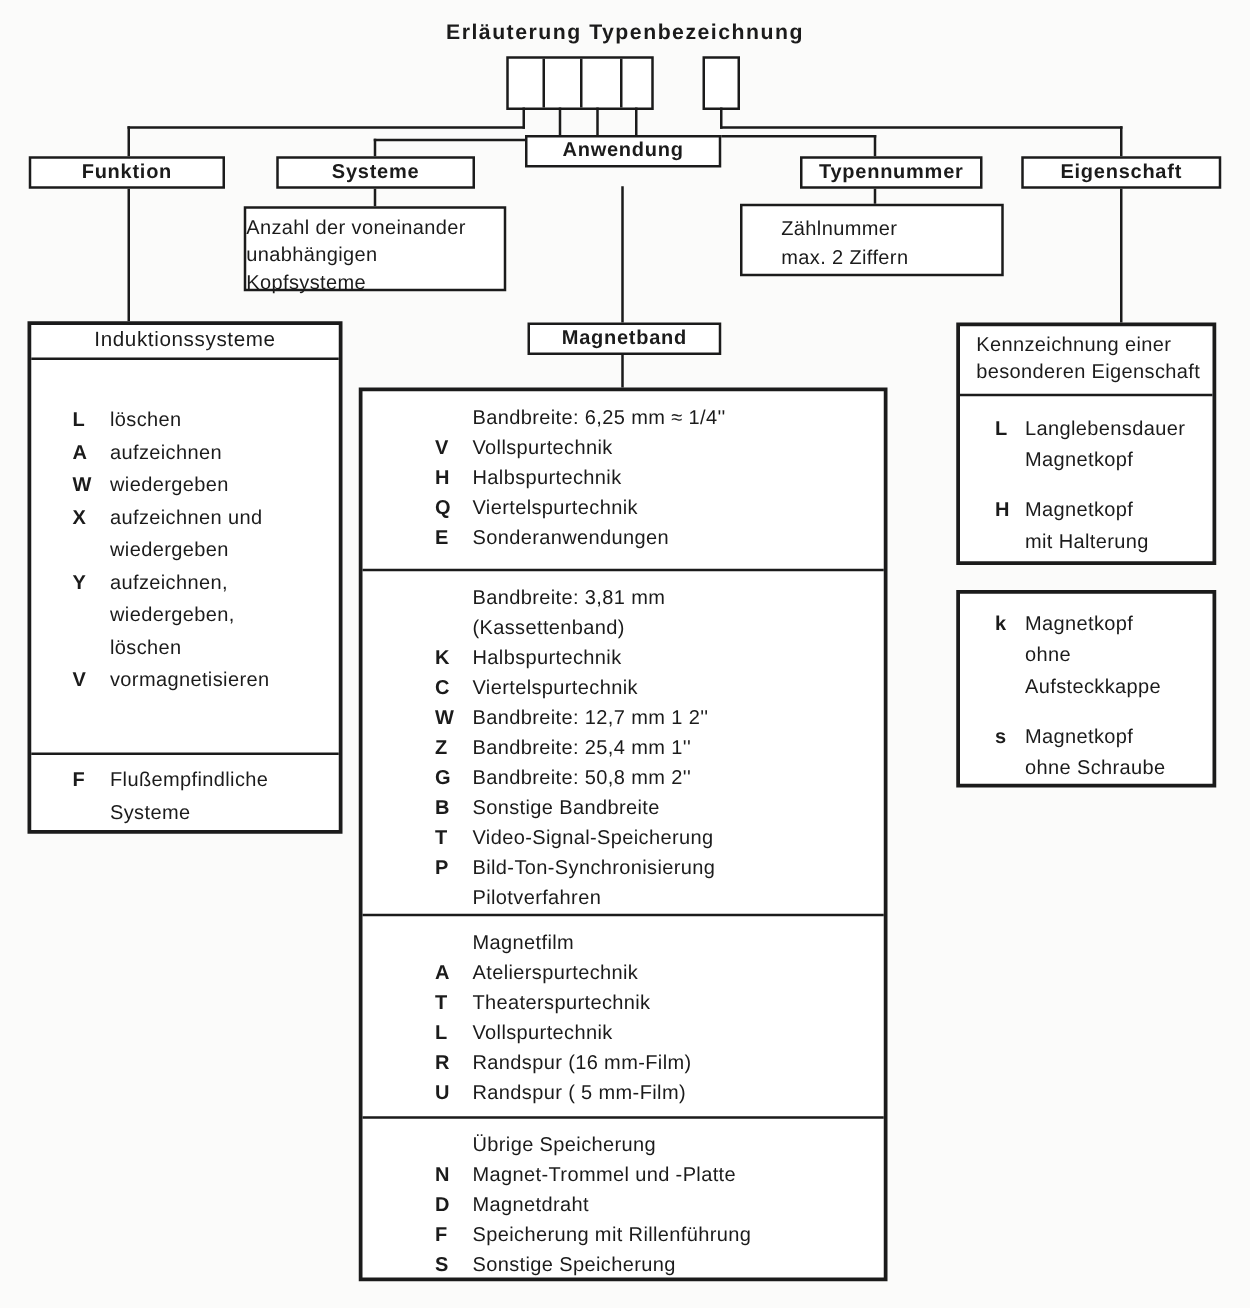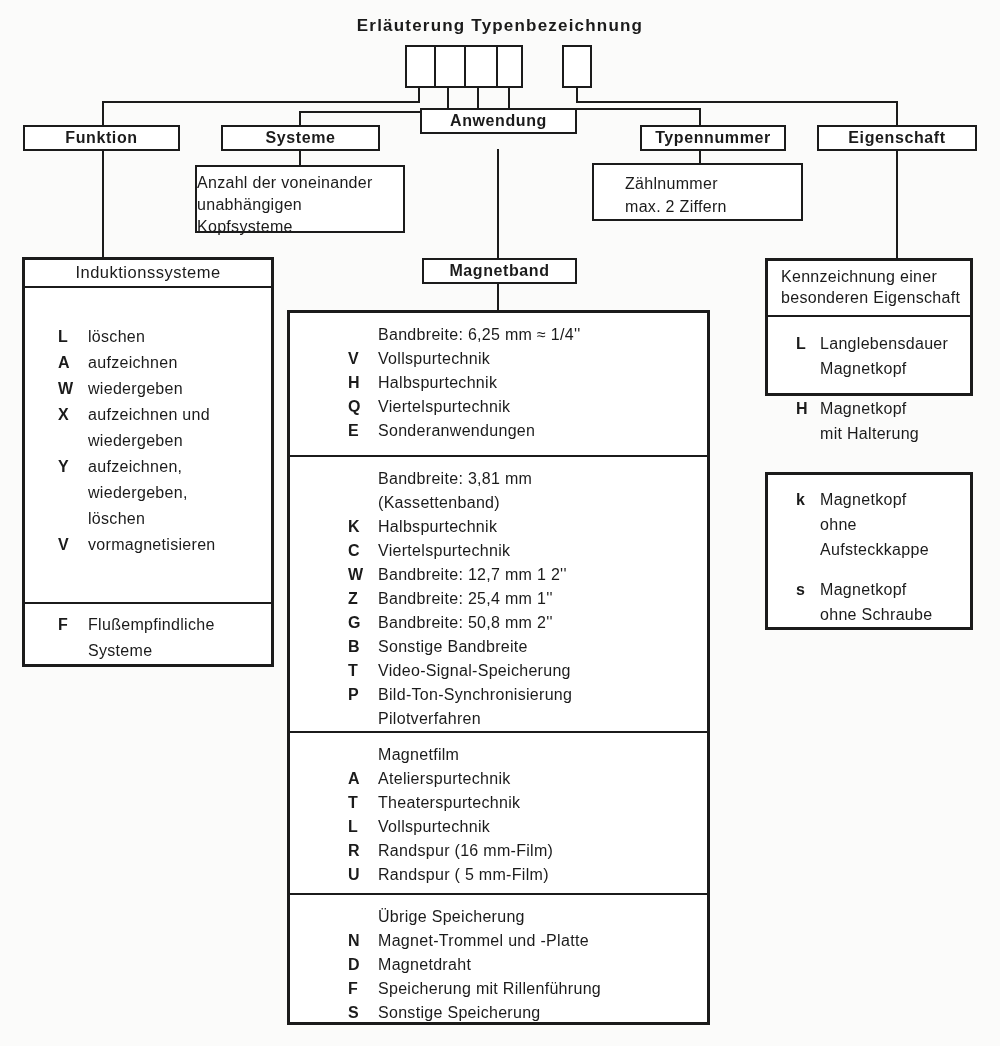--- a/index.html
+++ b/index.html
@@ -272,21 +272,21 @@
             <span class="lbl">Speicherung mit Rillenführung</span>
           </div>
           <div class="row">
             <span class="code">S</span>
             <span class="lbl">Sonstige Speicherung</span>
           </div>
         </div>
     </div>
   </div>
 
-  <div class="box" style="left:765px;top:258px;width:208px;height:138px">
+  <div class="box" style="left:765px;top:258px;width:208px;height:194px">
     <div class="boxhead-left">Kennzeichnung einer
 besonderen Eigenschaft</div>
     <div class="r-list">
         <div class="row">
           <span class="code">L</span>
           <span class="lbl">Langlebensdauer
 Magnetkopf</span>
         </div>
         <div class="row">
           <span class="code">H</span>

